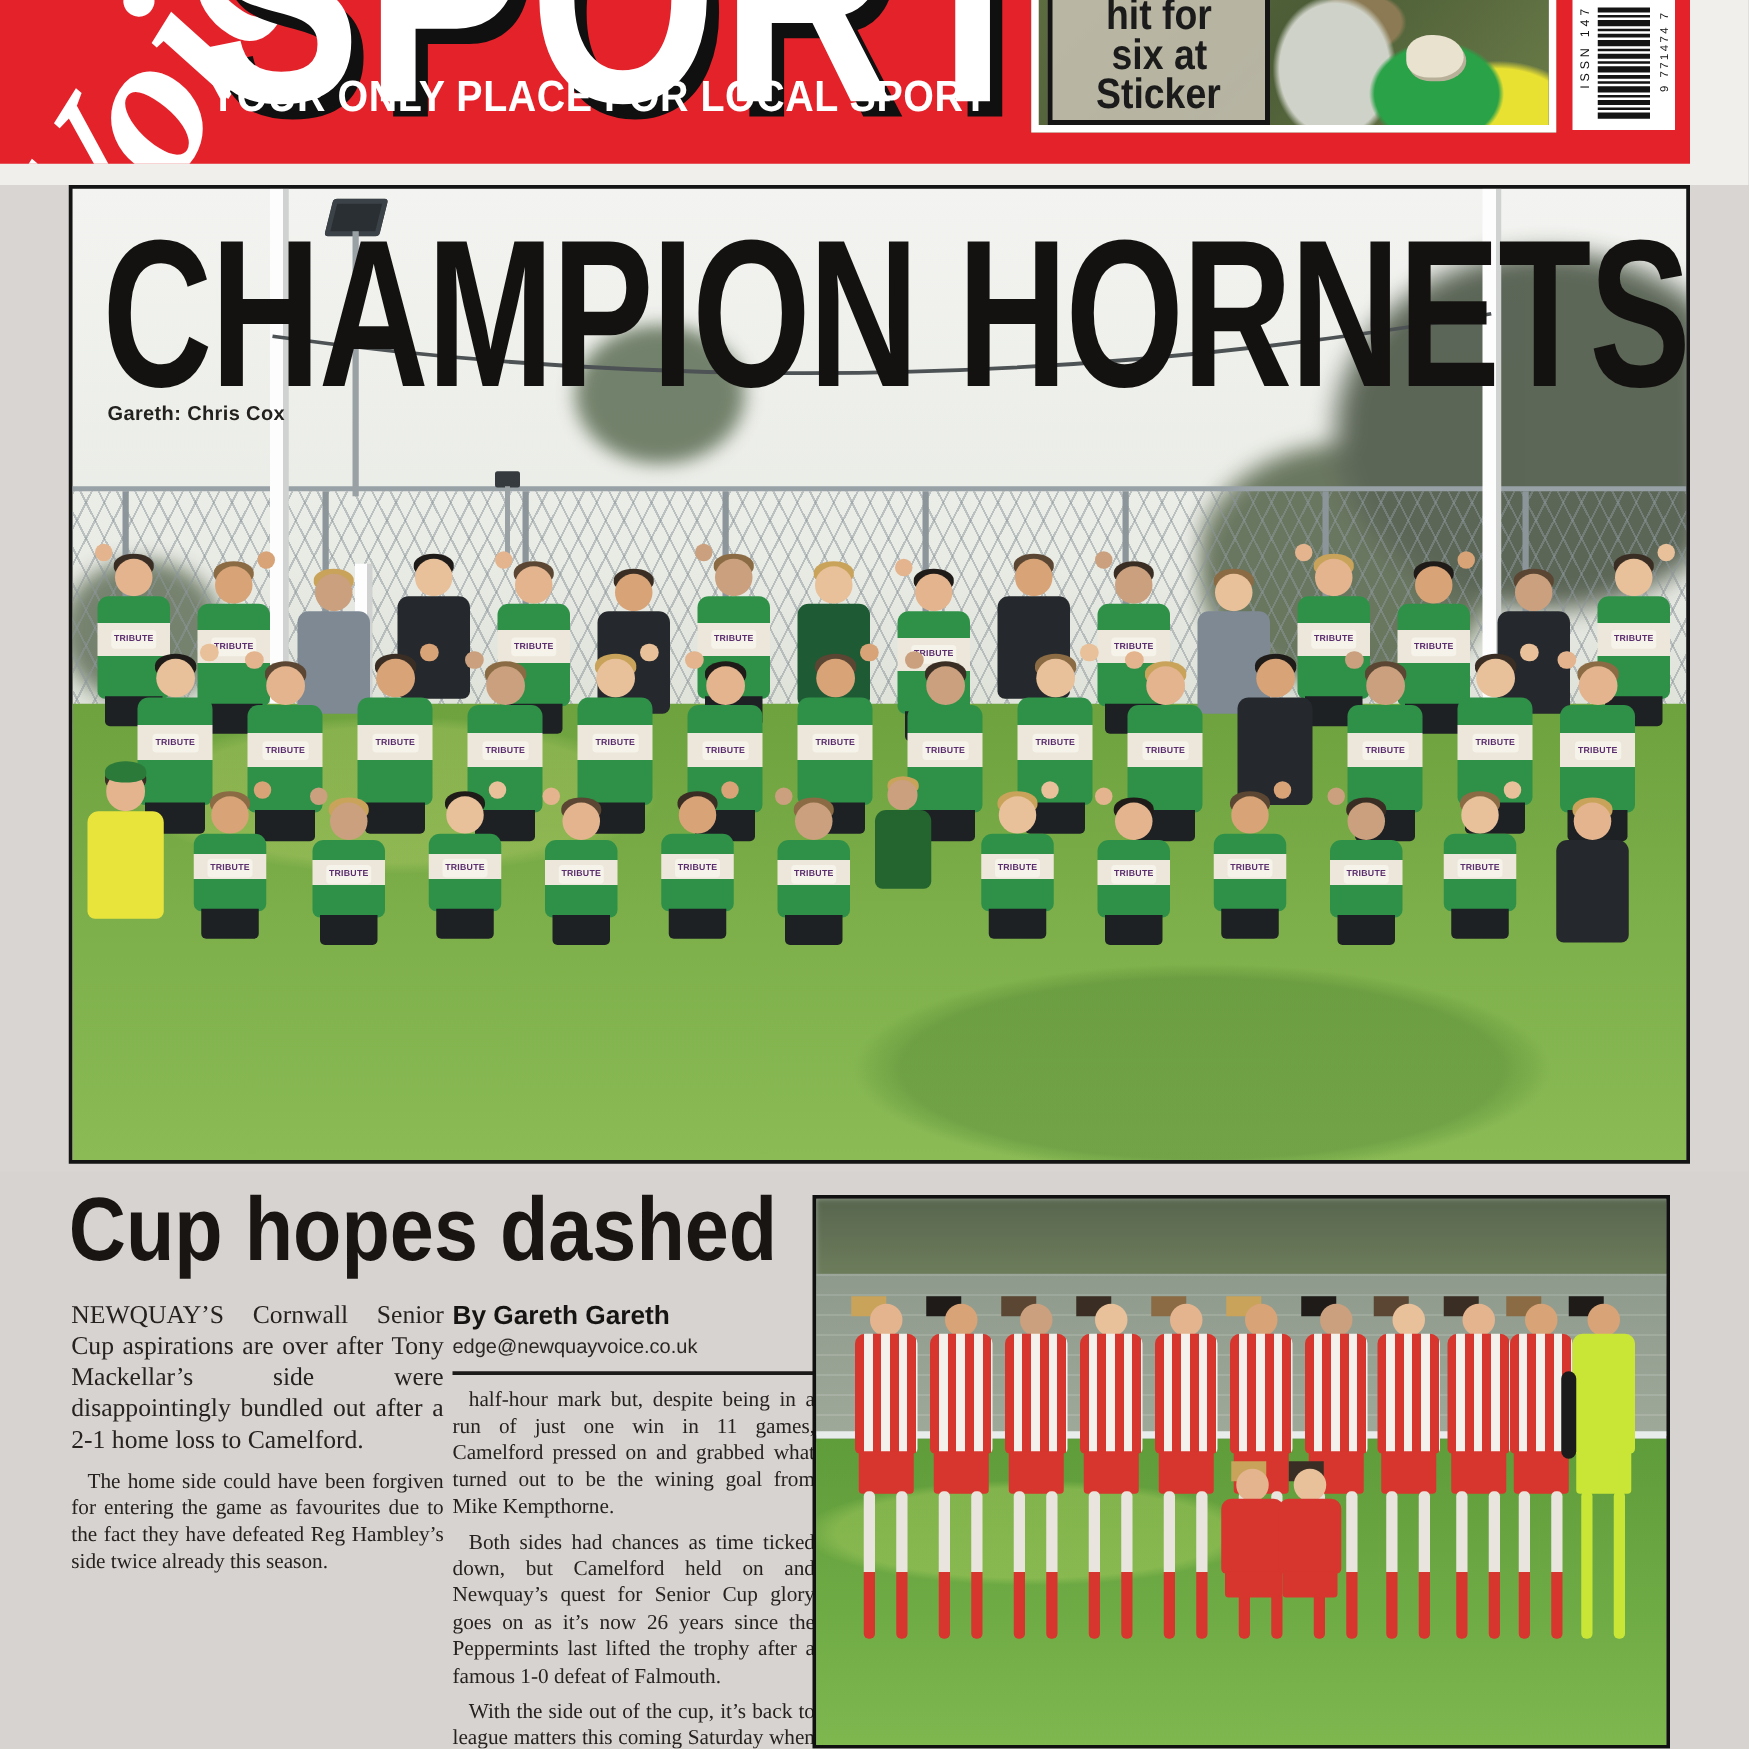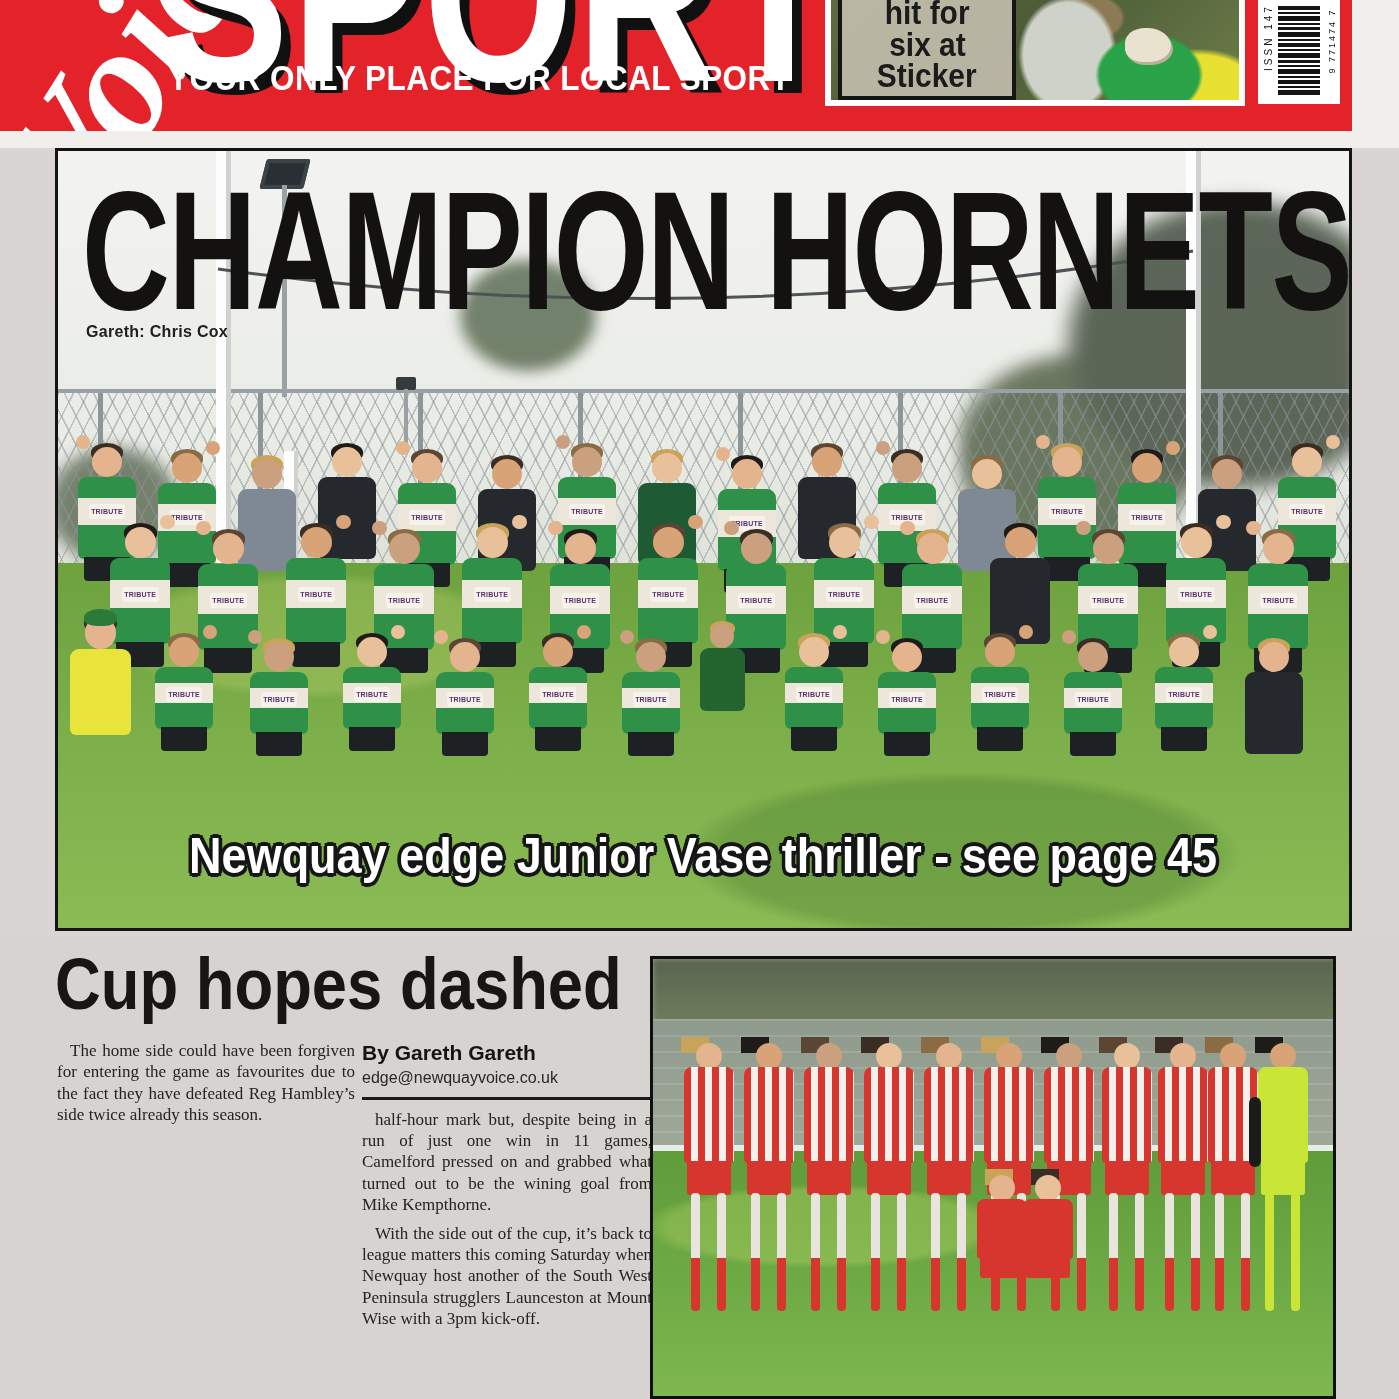--- a/index.html
+++ b/index.html
@@ -513,39 +513,38 @@
             <div class="hair" style="left:15.750000000000004px;top:0;width:33.6px;height:18.900000000000002px;background:#3a2e24"></div>
             <div class="head" style="left:16.800000000000004px;top:4.2px;width:31.5px;height:31.5px;background:#e3b48e"></div>
             <div class="torso" style="left:2.1000000000000014px;top:35.7px;width:60.900000000000006px;height:86.10000000000001px;background:linear-gradient(180deg,#e9e43c 0 100%)"></div>
             <div class="hair" style="left:15.750000000000004px;top:-4px;width:33.6px;height:16.8px;background:#2b7a3a"></div>
           </div>
         </div>
 
       <div class="mp-headline">CHAMPION HORNETS</div>
       <div class="photo-credit">Gareth: Chris Cox</div>
 
-      <div class="caption">
-        <span class="caption-in">Newquay edge Junior Vase thriller - see page 45</span>
-      </div>
     </div>
   </div>
 
   <div class="bottom-bg"></div>
   <div class="art-headline">Cup hopes dashed</div>
 
   <div class="col col1">
+    <p class="intro">NEWQUAY’S Cornwall Senior Cup aspirations are over after Tony Mackellar’s side were disappointingly bundled out after a 2-1 home loss to Camelford.</p>
     <p>The home side could have been forgiven for entering the game as favourites due to the fact they have defeated Reg Hambley’s side twice already this season.</p>
 
   </div>
 
   <div class="col col2">
     <div class="byline-name">By Gareth Gareth</div>
     <div class="byline-email">edge@newquayvoice.co.uk</div>
     <div class="byline-rule"></div>
     <p>half-hour mark but, despite being in a run of just one win in 11 games, Camelford pressed on and grabbed what turned out to be the wining goal from Mike Kempthorne.</p>
+    <p>Both sides had chances as time ticked down, but Camelford held on and Newquay’s quest for Senior Cup glory goes on as it’s now 26 years since the Peppermints last lifted the trophy after a famous 1-0 defeat of Falmouth.</p>
     <p>With the side out of the cup, it’s back to league matters this coming Saturday when Newquay host another of the South West Peninsula strugglers Launceston at Mount Wise with a 3pm kick-off.</p>
 
   </div>
 
   <div class="bottom-photo">
     <div class="bp-hedge"></div>
     <div class="bp-wall"></div>
     <div class="bp-rail"></div>
     <div class="bp-grass"></div>
     <div id="football-figures">

